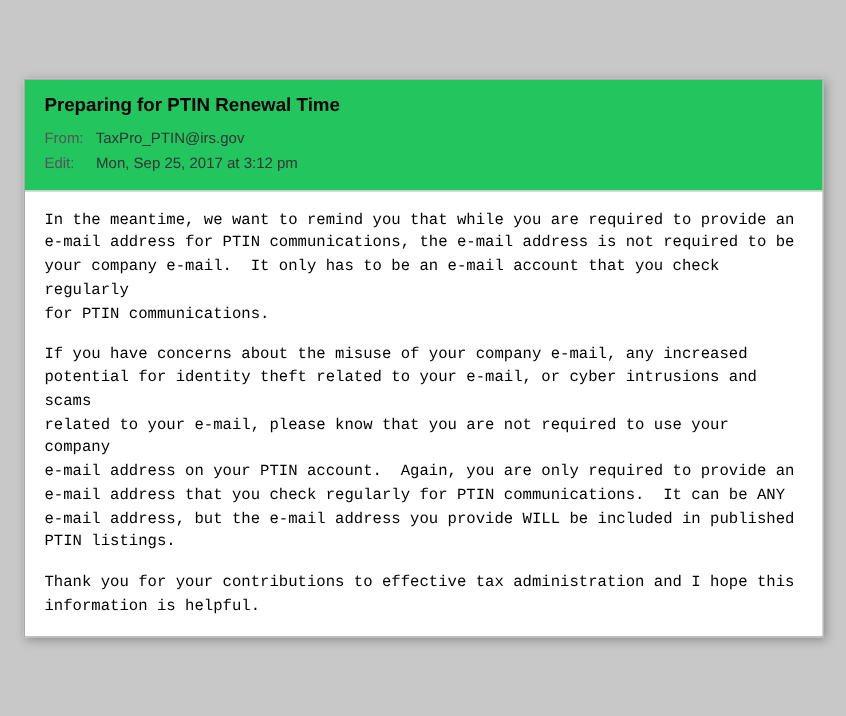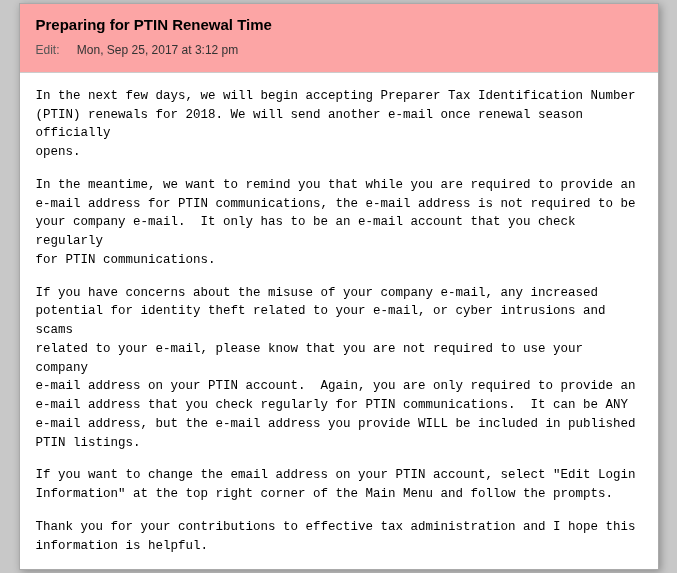--- a/index.html
+++ b/index.html
@@ -19,21 +19,21 @@
 
     .email-container {
       width: 640px;
       background-color: #ffffff;
       border: 1px solid #aaaaaa;
       box-shadow: 2px 2px 8px rgba(0,0,0,0.3);
       padding: 0;
     }
 
     .email-header {
-      background-color: #fca5a5;
+      background-color: #22c55e;
       border-bottom: 1px solid #cccccc;
       padding: 12px 16px;
     }
 
     .email-subject {
       font-size: 15px;
       font-weight: bold;
       font-family: Arial, sans-serif;
       color: #000000;
       margin-bottom: 8px;
@@ -70,40 +70,39 @@
     }
   </style>
 </head>
 <body>
 
 <div class="email-container">
   <div class="email-header">
     <div class="email-subject">Preparing for PTIN Renewal Time</div>
     <div class="email-meta">
       <div>
+        <span class="label">From:</span>
+        <span>TaxPro_PTIN@irs.gov</span>
+      </div>
+      <div>
         <span class="label">Edit:</span>
         <span>Mon, Sep 25, 2017 at 3:12 pm</span>
       </div>
     </div>
   </div>
 
   <div class="email-body">
-    <p>In the next few days, we will begin accepting Preparer Tax Identification Number
-(PTIN) renewals for 2018. We will send another e-mail once renewal season officially
-opens.</p>
     <p>In the meantime, we want to remind you that while you are required to provide an
 e-mail address for PTIN communications, the e-mail address is not required to be
 your company e-mail.  It only has to be an e-mail account that you check regularly
 for PTIN communications.</p>
     <p>If you have concerns about the misuse of your company e-mail, any increased
 potential for identity theft related to your e-mail, or cyber intrusions and scams
 related to your e-mail, please know that you are not required to use your company
 e-mail address on your PTIN account.  Again, you are only required to provide an
 e-mail address that you check regularly for PTIN communications.  It can be ANY
 e-mail address, but the e-mail address you provide WILL be included in published
 PTIN listings.</p>
-    <p>If you want to change the email address on your PTIN account, select "Edit Login
-Information" at the top right corner of the Main Menu and follow the prompts.</p>
     <p>Thank you for your contributions to effective tax administration and I hope this
 information is helpful.</p>
 
   </div>
 </div>
 
 </body></html>

